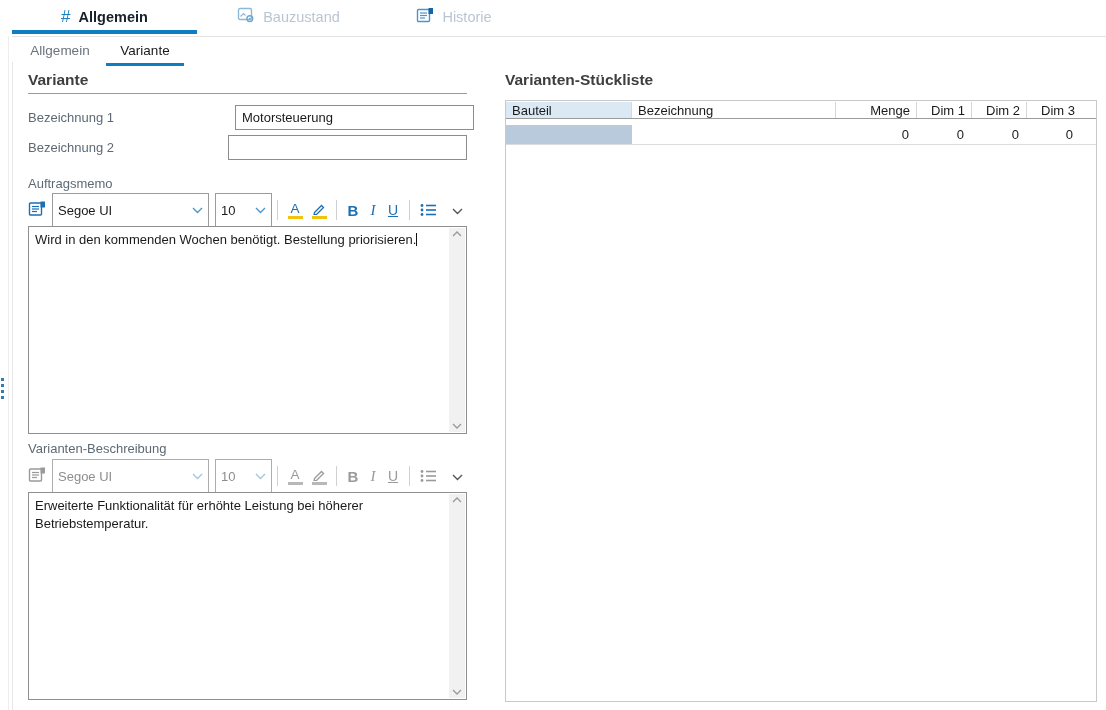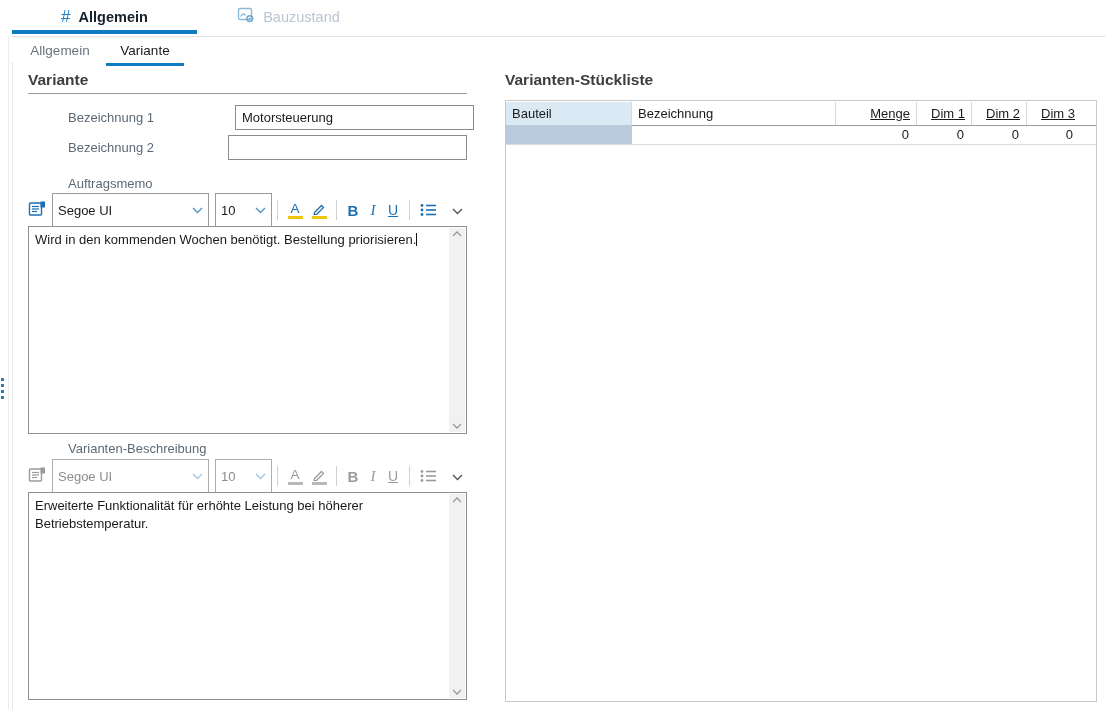--- a/index.html
+++ b/index.html
@@ -25,21 +25,21 @@
 
   
   .gutter1 { position:absolute; left:8px; top:36px; bottom:0; width:0; border-left:1px solid #ededed; }
   .gutter2 { position:absolute; left:12px; top:62px; bottom:0; width:0; border-left:1px solid #e6e6e6; }
   .splitter { position:absolute; left:1px; top:378px; width:6px; display:flex; flex-direction:column; gap:3px; }
   .splitter i { width:3px; height:3px; background:#2e7fb5; }
 
   
   .sec-title { font-size:15.5px; font-weight:700; color:#3e3e3e; }
   .sec-rule { border-bottom:1px solid #9b9b9b; }
-  .flabel { font-size:13px; color:#5d6a75;margin-left:40px; }
+  .flabel { font-size:13px; color:#5d6a75; }
   .tinput { position:absolute; width:239px; height:25px; border:1px solid #8c8c8c; background:#fff;
     font-family:"Liberation Sans",sans-serif; font-size:13px; color:#1a1a1a; padding:2px 6px; outline:none; }
 
   
   .toolbar { position:absolute; left:28px; width:439px; height:30px; display:flex; align-items:center; }
   .tb-sep { width:0; height:20px; border-left:1px solid #d0d0d0; margin:0 5px; }
   .dd { height:26px; border:1px solid #9b9b9b; background:#fff; display:flex; align-items:center; padding:16px 5px; cursor:pointer; }
   .dd .dd-val { font-size:13px; flex:1; }
   .toolbar.on .dd .dd-val { color:#1a1a1a; }
   .toolbar.off .dd .dd-val { color:#8d8d8d; }
@@ -61,23 +61,23 @@
 
   
   .memo { position:absolute; left:28px; width:439px; height:208px; border:1px solid #8f8f8f; background:#fff; }
   .memo .txt { position:absolute; left:6px; top:4px; right:26px; font-size:13px; line-height:18px; color:#1a1a1a; }
   .caret { display:inline-block; width:1px; height:13px; background:#111; vertical-align:-2px; }
   .scrollstrip { position:absolute; top:1px; right:1px; bottom:1px; width:16px; background:#f1f1f1;
     display:flex; flex-direction:column; justify-content:space-between; align-items:center; padding:3px 0; }
 
   
   .bom-panel { position:absolute; left:505px; top:100px; width:592px; height:602px; border:1px solid #c9c9c9; background:#fff; }
-  .bom-hrow { position:absolute; left:0; top:1px; right:0; height:24px; display:flex; border-bottom:1px solid #9b9b9b; }
+  .bom-hrow { position:absolute; left:0; top:1px; right:0; height:17px; display:flex; border-bottom:1px solid #9b9b9b; }
   .bom-hcell { font-size:13px; color:#1a1a1a; display:flex; align-items:center; border-right:1px solid #d8d8d8; padding:0 6px; }
-  .bom-hcell.num { justify-content:flex-end;text-decoration:underline; }
+  .bom-hcell.num { justify-content:flex-end; }
   .bom-row { position:absolute; left:0; top:24px; right:0; height:20px; display:flex; border-bottom:1px solid #dcdcdc; }
   .bom-cell { font-size:13px; display:flex; align-items:center; padding:0 8px; }
   .bom-cell.num { justify-content:flex-end; }
   .w-bauteil { width:126px; } .w-bez { width:204px; } .w-menge { width:81px; }
   .w-d1 { width:55px; } .w-d2 { width:55px; } .w-d3 { width:54px; }
 </style>
 </head>
 <body>
 
 <div class="main-tabs">
@@ -90,20 +90,32 @@
     <span>
       <svg width="18" height="16" viewBox="0 0 18 16">
         <rect x="1.5" y="1.5" width="13" height="11" rx="1.5" fill="none" stroke="#8db9d8" stroke-width="1.4"></rect>
         <path d="M3.5 9.5 L6.5 6.5 L8.5 8.5" fill="none" stroke="#8db9d8" stroke-width="1.2"></path>
         <circle cx="12.8" cy="11.6" r="2.9" fill="none" stroke="#6ea6cd" stroke-width="1.4"></circle>
         <circle cx="12.8" cy="11.6" r="0.9" fill="#6ea6cd"></circle>
       </svg>
     </span>
     <span class="mlabel">Bauzustand</span>
   </div>
+  <div class="mtab inactive" style="left:398px; width:112px;">
+    <span>
+      <svg width="18" height="16" viewBox="0 0 18 16">
+        <rect x="1.5" y="2.5" width="12" height="12" rx="1" fill="none" stroke="#4e94c8" stroke-width="1.4"></rect>
+        <line x1="4" y1="6" x2="11" y2="6" stroke="#4e94c8" stroke-width="1.2"></line>
+        <line x1="4" y1="8.5" x2="11" y2="8.5" stroke="#4e94c8" stroke-width="1.2"></line>
+        <line x1="4" y1="11" x2="9" y2="11" stroke="#4e94c8" stroke-width="1.2"></line>
+        <rect x="12.5" y="1" width="4.5" height="6" fill="#1565a5"></rect>
+      </svg>
+    </span>
+    <span class="mlabel">Historie</span>
+  </div>
 </div>
 
 <div class="subtabs">
   <div class="stab inactive" style="left:6px; width:84px;">
     <span>Allgemein</span>
   </div>
   <div class="stab active" style="left:94px; width:78px;">
     <span>Variante</span>
     <div class="underbar"></div>
   </div>

